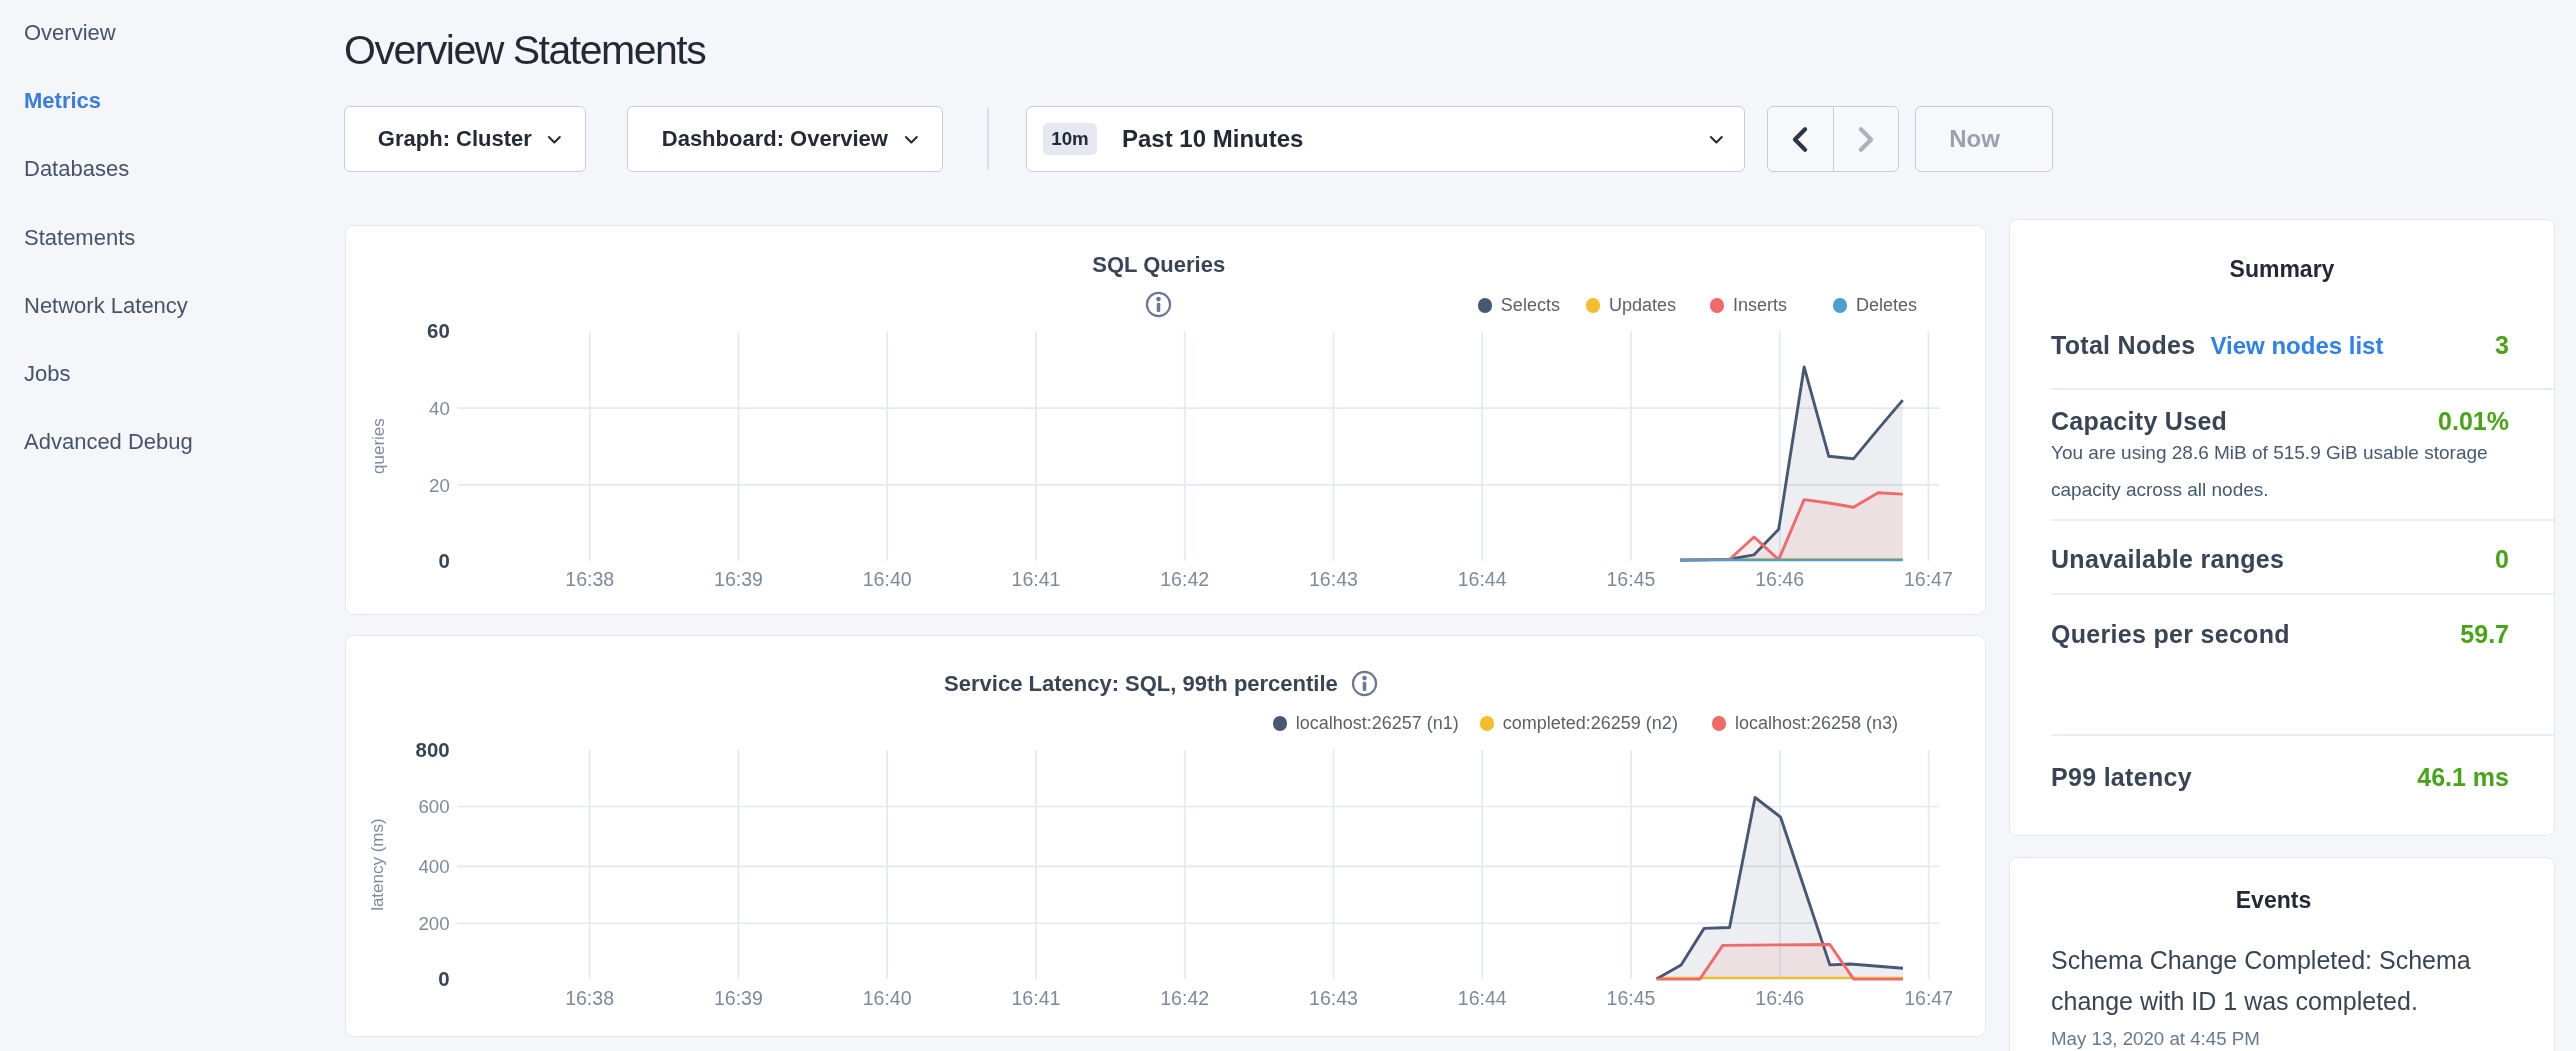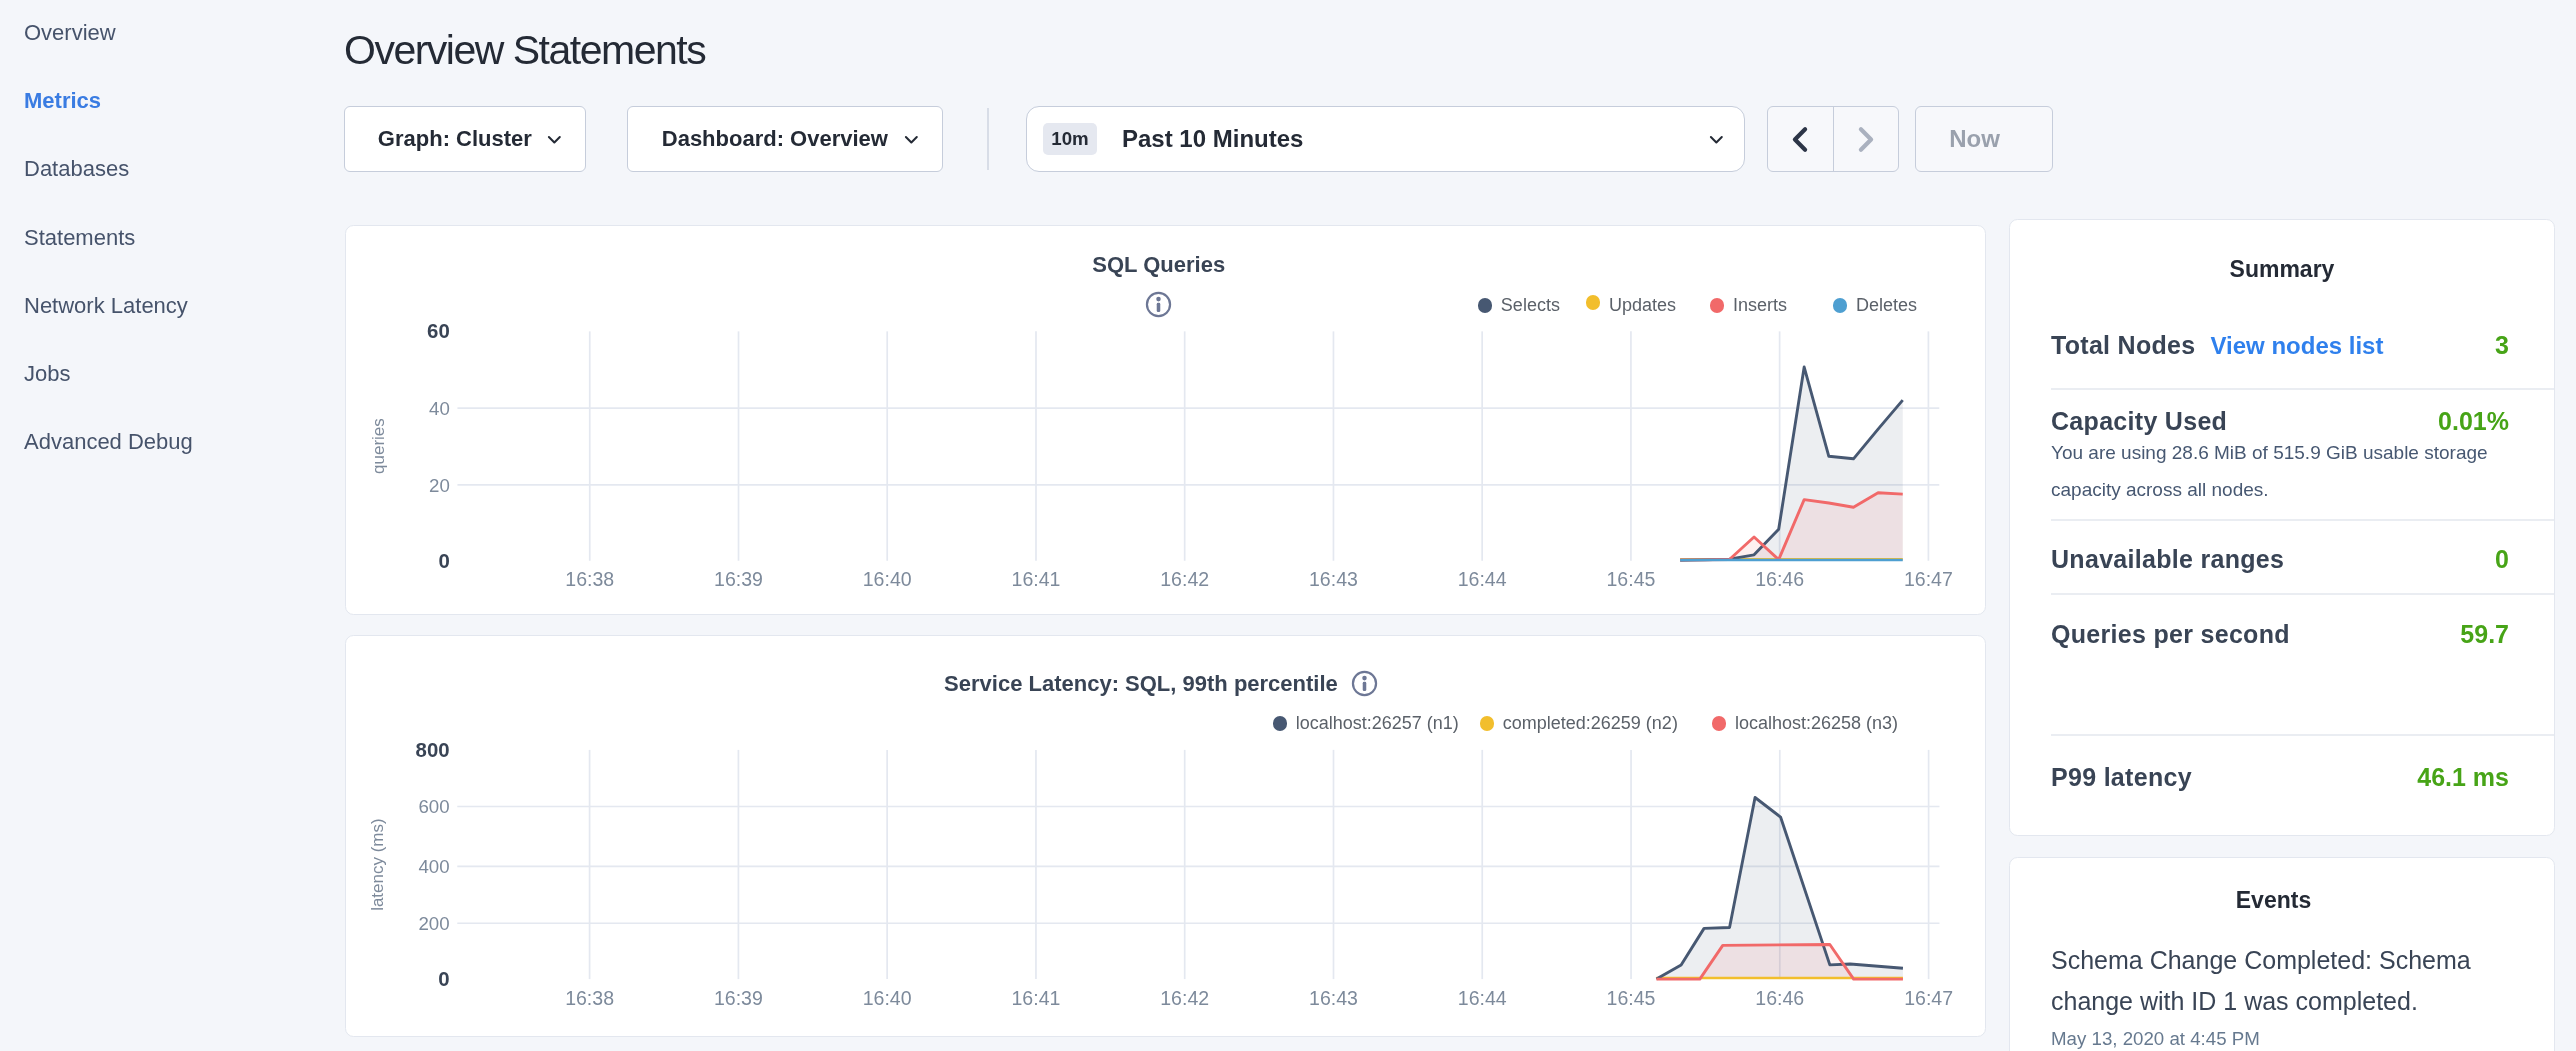--- a/index.html
+++ b/index.html
@@ -34,21 +34,21 @@
       <path d="M5 9 L12 16 L19 9" stroke="#242a35" stroke-width="2.6" stroke-linecap="round" stroke-linejoin="round"></path>
     </svg>
 </div>
 <div class="ctl" style="left:627px; width:316px; gap:13.6px;">
   <span style="font-size:22px; font-weight:bold; color:#242a35;">Dashboard: Overview</span>
   <svg class="chev" viewBox="0 0 24 24" fill="none">
       <path d="M5 9 L12 16 L19 9" stroke="#242a35" stroke-width="2.6" stroke-linecap="round" stroke-linejoin="round"></path>
     </svg>
 </div>
 <div class="abs" style="left:987px; top:108px; width:1.7px; height:62px; background:#d8dde7;"></div>
-<div class="ctl" style="left:1026px; width:719px; justify-content:center; padding:0 18.7px 0 16px;border-radius:13px;">
+<div class="ctl" style="left:1026px; width:719px; justify-content:center; padding:0 18.7px 0 16px;">
   <span style="background:#e5e8f0; border-radius:5.1px; width:54px; height:32px; display:flex; align-items:center; justify-content:center; font-size:18.7px; font-weight:bold; color:#242a35;">10m</span>
   <span style="margin-left:25px; font-size:24px; font-weight:bold; color:#242a35;">Past 10 Minutes</span>
   <svg class="chev" viewBox="0 0 24 24" fill="none" style="margin-left:auto;">
       <path d="M5 9 L12 16 L19 9" stroke="#242a35" stroke-width="2.6" stroke-linecap="round" stroke-linejoin="round"></path>
     </svg>
 </div>
 <div class="ctl" style="left:1767px; width:132px; background:#f7f8fb; padding:0;">
   <div style="flex:1; display:flex; align-items:center; justify-content:center; height:100%; border-right:1.7px solid #c6cddb;">
     <svg width="22" height="31" viewBox="0 0 26 36" fill="none">
         <path d="M19 6 L7 18 L19 30" stroke="#2c3547" stroke-width="5" stroke-linecap="round" stroke-linejoin="round"></path>
@@ -71,21 +71,21 @@
         <circle cx="16" cy="16" r="13.7" stroke="#6d7795" stroke-width="2.6"></circle>
         <circle cx="16" cy="9.6" r="2.7" fill="#6d7795"></circle>
         <rect x="13.9" y="14" width="4.2" height="11" rx="1.6" fill="#6d7795"></rect>
       </svg>
   </div>
   <div class="abs" style="top:69px; right:68px; display:flex; align-items:center;">
     <div style="display:flex; align-items:center; gap:8.5px;">
         <span style="width:14.5px;height:14.5px;border-radius:50%;background:#475872;"></span>
         <span style="font-size:18px;color:#5b6169;">Selects</span>
       </div>
-    <div style="display:flex; gap:8.5px; margin-left:26px;">
+    <div style="display:flex; align-items:center; gap:8.5px; margin-left:26px;">
         <span style="width:14.5px;height:14.5px;border-radius:50%;background:#f2be2c;"></span>
         <span style="font-size:18px;color:#5b6169;">Updates</span>
       </div>
     <div style="display:flex; align-items:center; gap:8.5px; margin-left:34px;">
         <span style="width:14.5px;height:14.5px;border-radius:50%;background:#f16969;"></span>
         <span style="font-size:18px;color:#5b6169;">Inserts</span>
       </div>
     <div style="display:flex; align-items:center; gap:8.5px; margin-left:46px;">
         <span style="width:14.5px;height:14.5px;border-radius:50%;background:#4e9fd1;"></span>
         <span style="font-size:18px;color:#5b6169;">Deletes</span>

